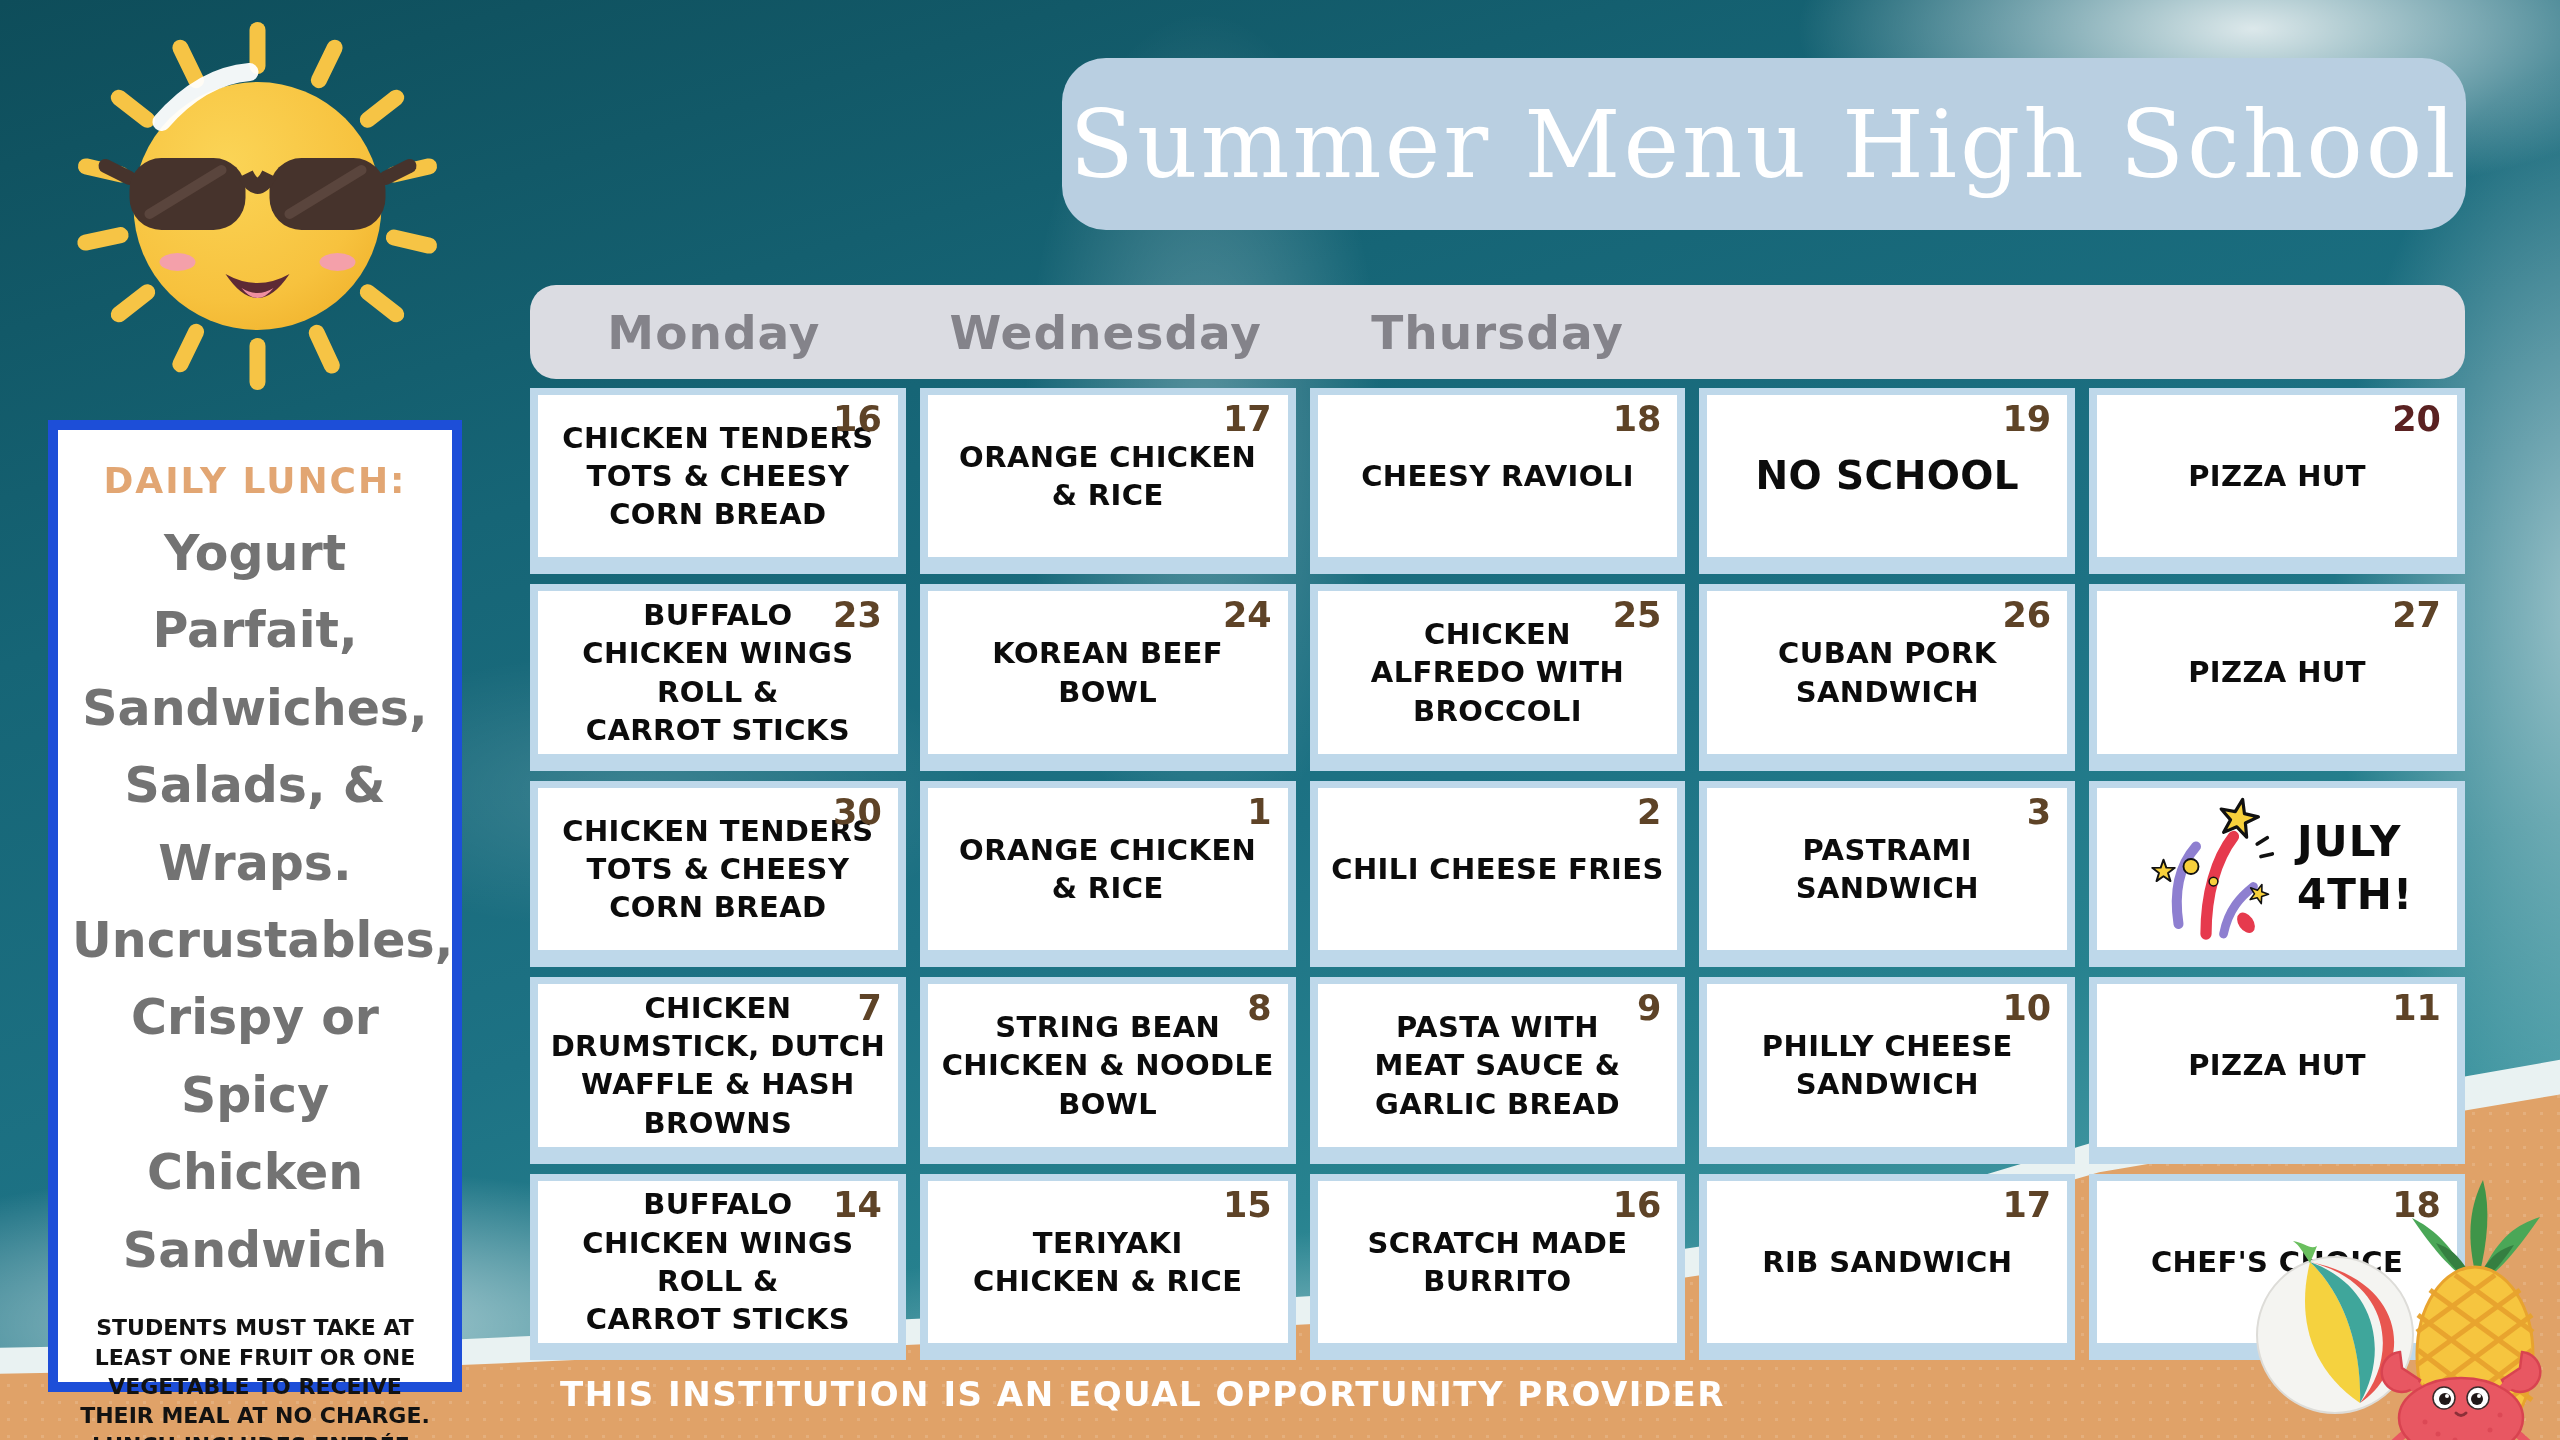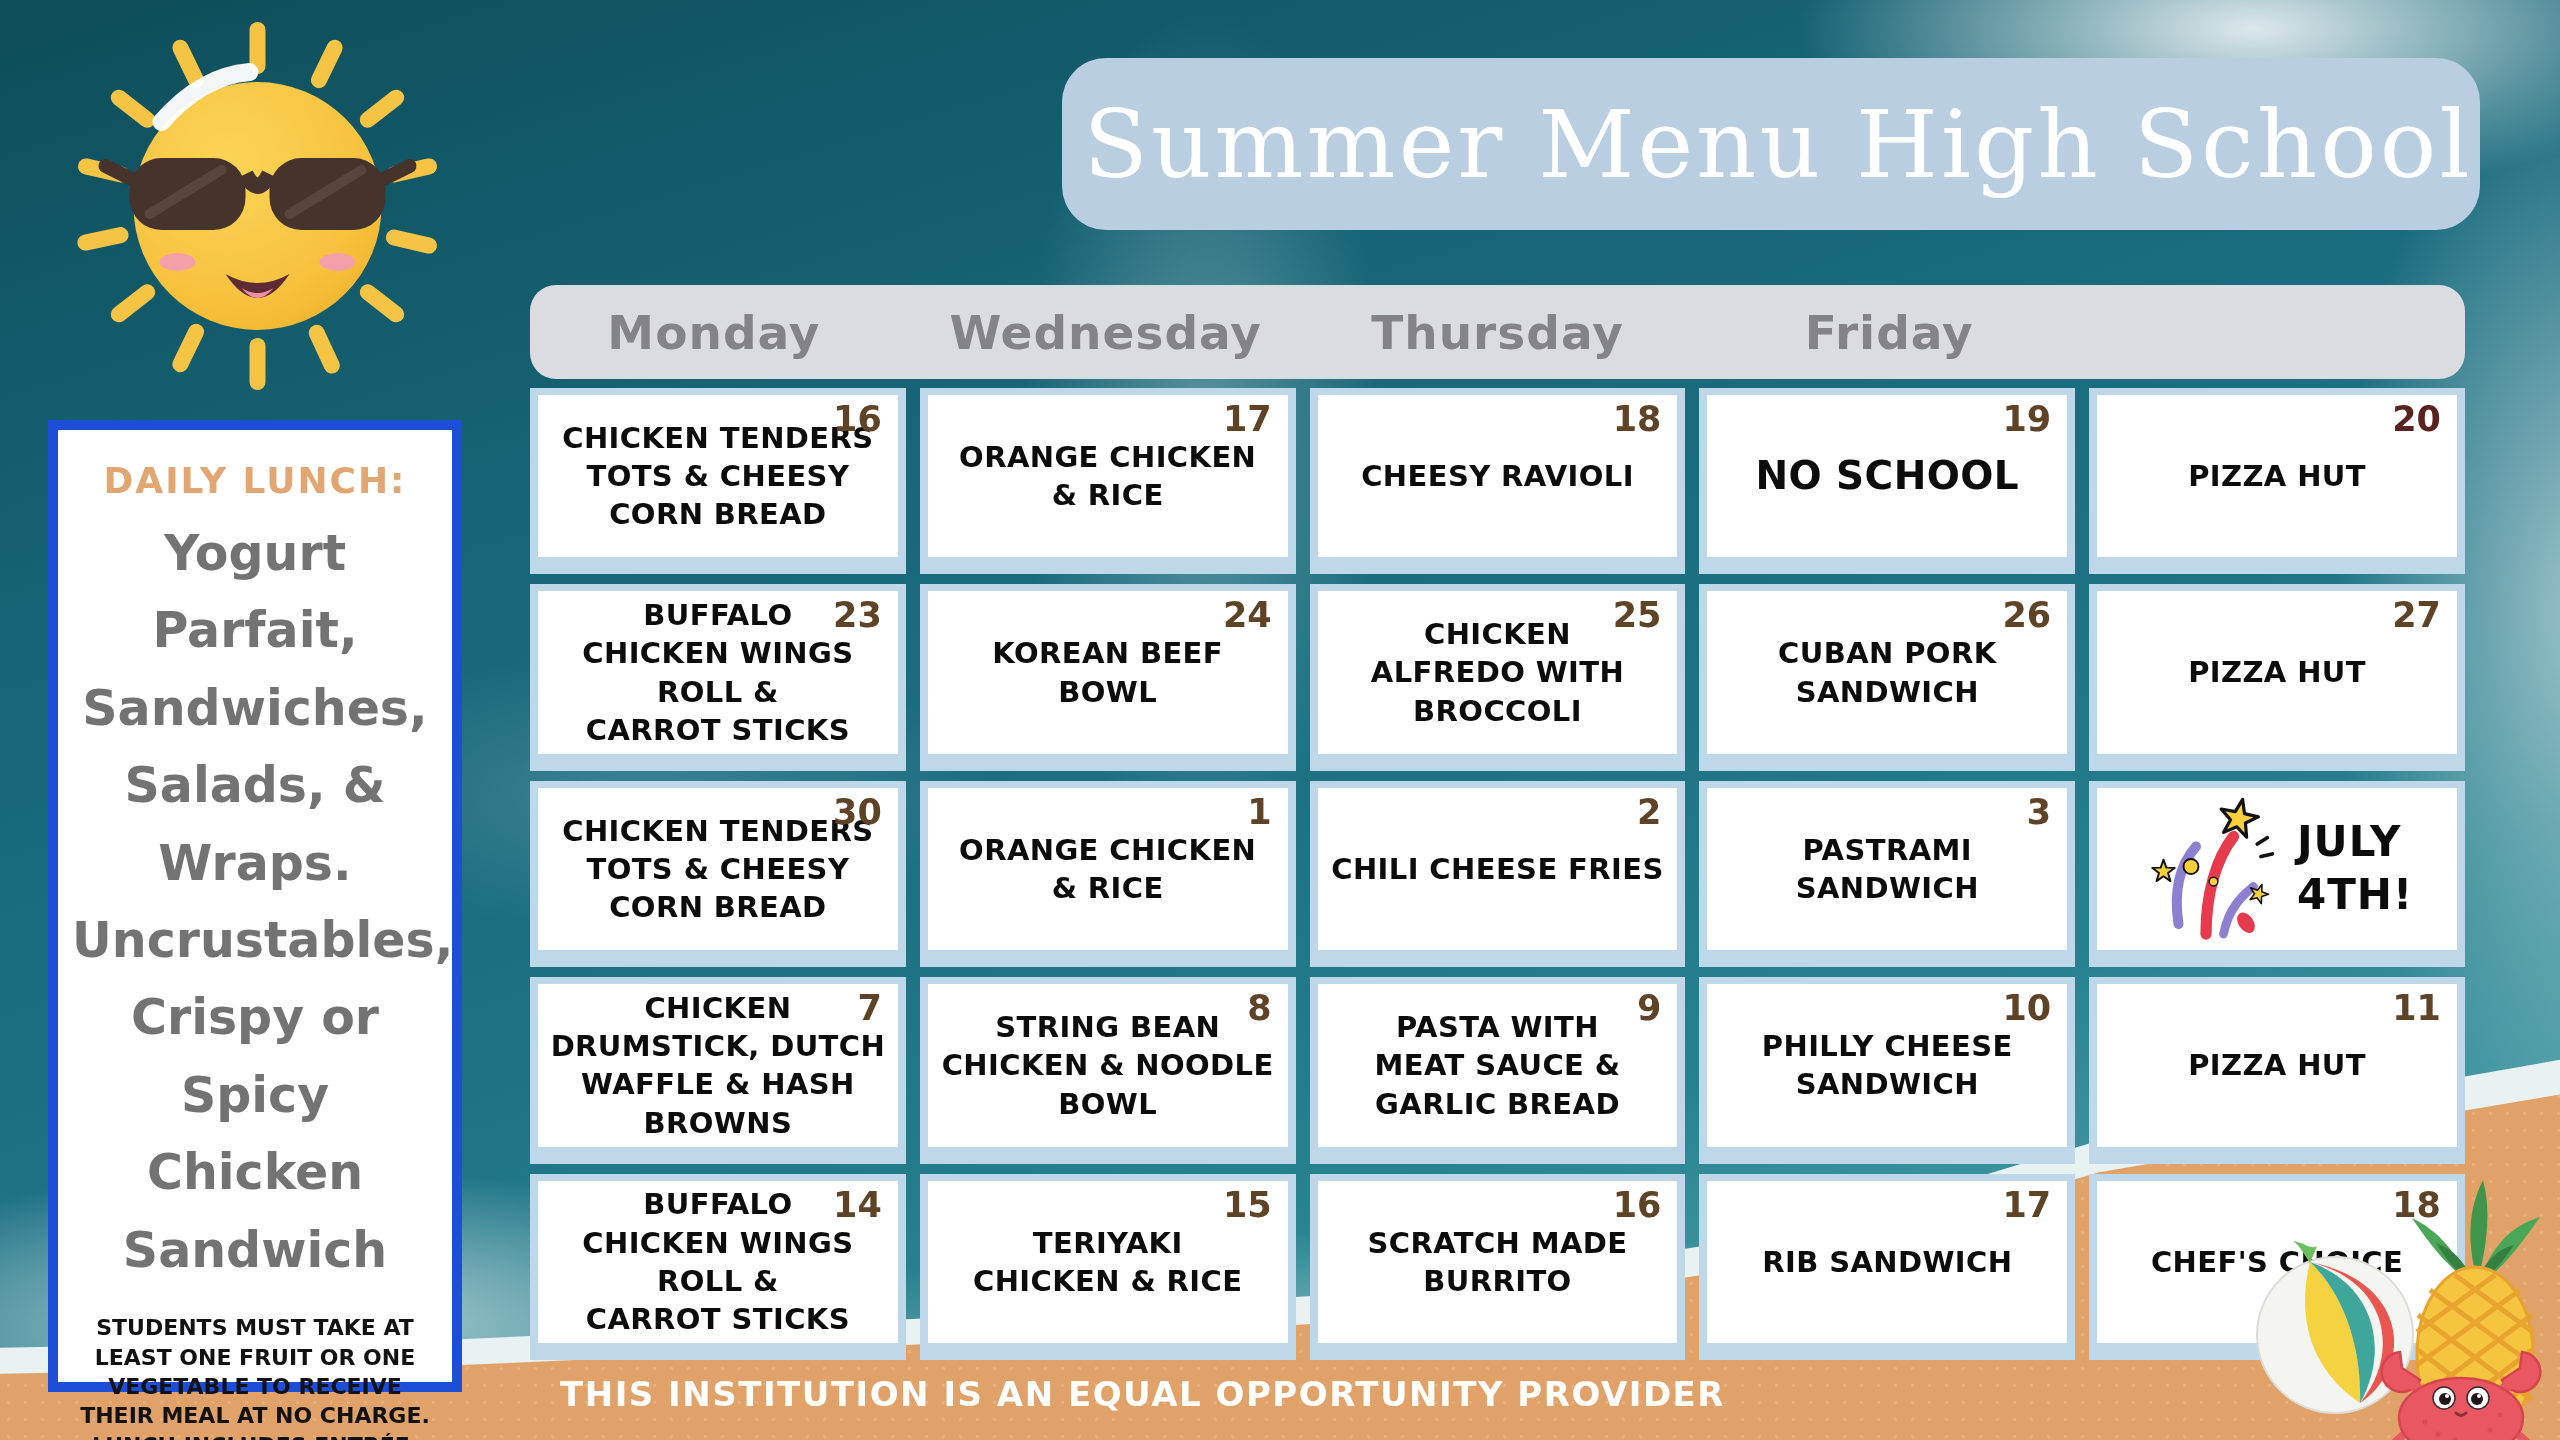--- a/index.html
+++ b/index.html
@@ -21,21 +21,21 @@
   .sand{position:absolute;inset:0;background-color:#e0a268;
     background-image:radial-gradient(rgba(255,255,255,.14) 1.5px, transparent 2px);
     background-size:17px 17px;
     clip-path:polygon(0 95.4%,18% 94.8%,38% 93.2%,55% 91.6%,70% 87.6%,82% 81.4%,100% 76%,100% 100%,0 100%);}
 
   
   .note{position:absolute;left:452px;top:82px;width:630px;z-index:3;
         color:#fff;font-size:41px;font-weight:bold;text-align:center;
         line-height:1.38;white-space:pre-line;}
   .banner{position:absolute;left:1062px;top:58px;width:1404px;height:172px;z-index:3;
-          background:#b9cfe1;border-radius:44px;display:flex;align-items:center;justify-content:center;padding-left:14px;}
+          background:#b9cfe1;border-radius:44px;display:flex;align-items:center;justify-content:center;}
   .banner span{font-family:"DejaVu Serif", serif;color:#fff;font-size:94px;
                letter-spacing:3px;white-space:nowrap;}
 
   
   .daybar{position:absolute;left:530px;top:285px;width:1935px;height:94px;z-index:3;
           background:#dbdce2;border-radius:26px;display:grid;
           grid-template-columns:repeat(5,1fr);align-items:center;gap:24px;}
   .daybar span{text-align:center;color:#84838a;font-size:47px;font-weight:bold;letter-spacing:1px;}
 
   
@@ -121,21 +121,20 @@
   </svg>
 
   <div class="banner">
     <span>Summer Menu High School</span>
   </div>
 
   <div class="daybar">
     <span>Monday</span>
     <span>Wednesday</span>
     <span>Thursday</span>
-    <span>Friday</span>
   </div>
 
   <div class="sidebar">
     <div class="head">DAILY LUNCH:</div>
     <div class="items">Yogurt Parfait,
 Sandwiches,
 Salads, &amp; Wraps.
 Uncrustables,
 Crispy or Spicy
 Chicken

